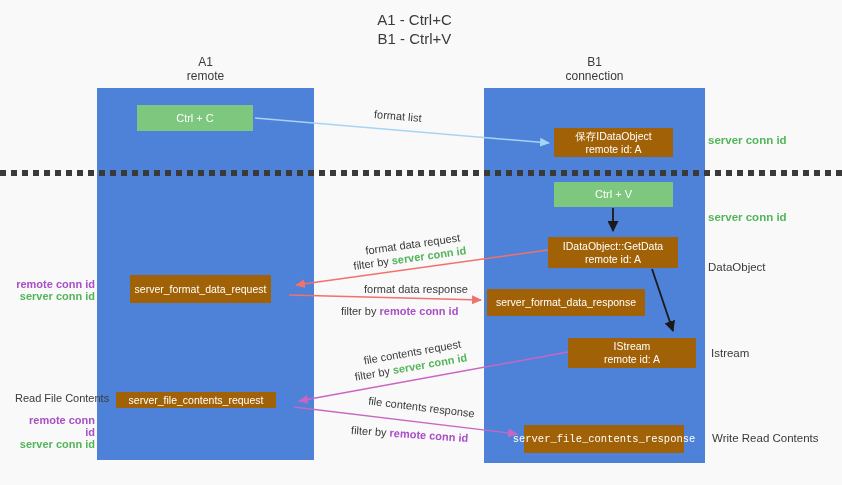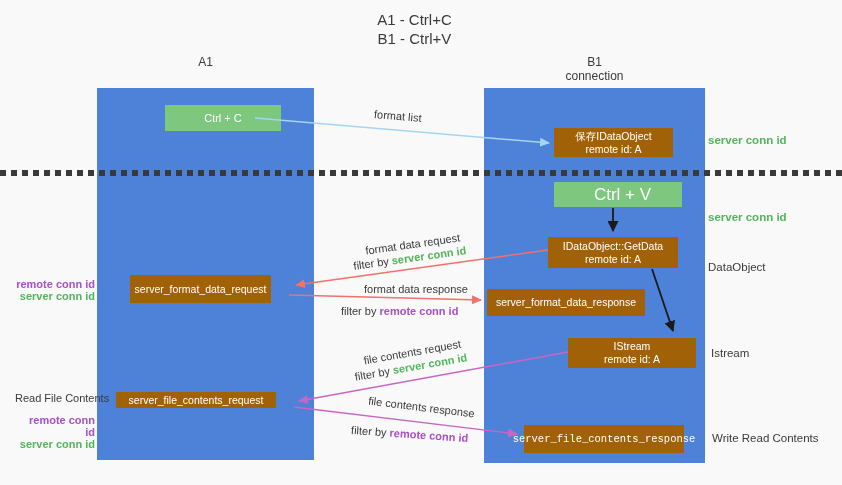--- a/index.html
+++ b/index.html
@@ -34,41 +34,42 @@
 
 <div class="canvas">
 
   <div class="abs title">
     <div>A1 - Ctrl+C</div>
     <div>B1 - Ctrl+V</div>
   </div>
 
   <div class="abs lane-label" style="left:97px;top:55px;width:217px;">
     <div>A1</div>
+    <div>remote</div>
   </div>
   <div class="abs lane-label" style="left:484px;top:55px;width:221px;">
     <div>B1</div>
     <div>connection</div>
   </div>
 
   <div class="abs lane" style="left:97px;top:88px;width:217px;height:372px;"></div>
   <div class="abs lane" style="left:484px;top:88px;width:221px;height:375px;"></div>
 
   <div class="abs divider"></div>
 
-  <div class="abs node green-node" style="left:137px;top:105px;width:116px;height:26px;font-size:11px;margin-left:28px;">
+  <div class="abs node green-node" style="left:137px;top:105px;width:116px;height:26px;font-size:11px;">
     <div>Ctrl + C</div>
   </div>
 
   <div class="abs node orange-node" style="left:554px;top:128px;width:119px;height:29px;">
     <div>保存IDataObject</div>
     <div>remote id: A</div>
   </div>
 
-  <div class="abs node green-node" style="left:554px;top:182px;width:119px;height:25px;font-size:17px;padding-left:9px;">
+  <div class="abs node green-node" style="left:554px;top:182px;width:119px;height:25px;font-size:11px;">
     <div>Ctrl + V</div>
   </div>
 
   <div class="abs node orange-node" style="left:548px;top:237px;width:130px;height:31px;">
     <div>IDataObject::GetData</div>
     <div>remote id: A</div>
   </div>
 
   <div class="abs node orange-node" style="left:568px;top:338px;width:128px;height:30px;">
     <div>IStream</div>

